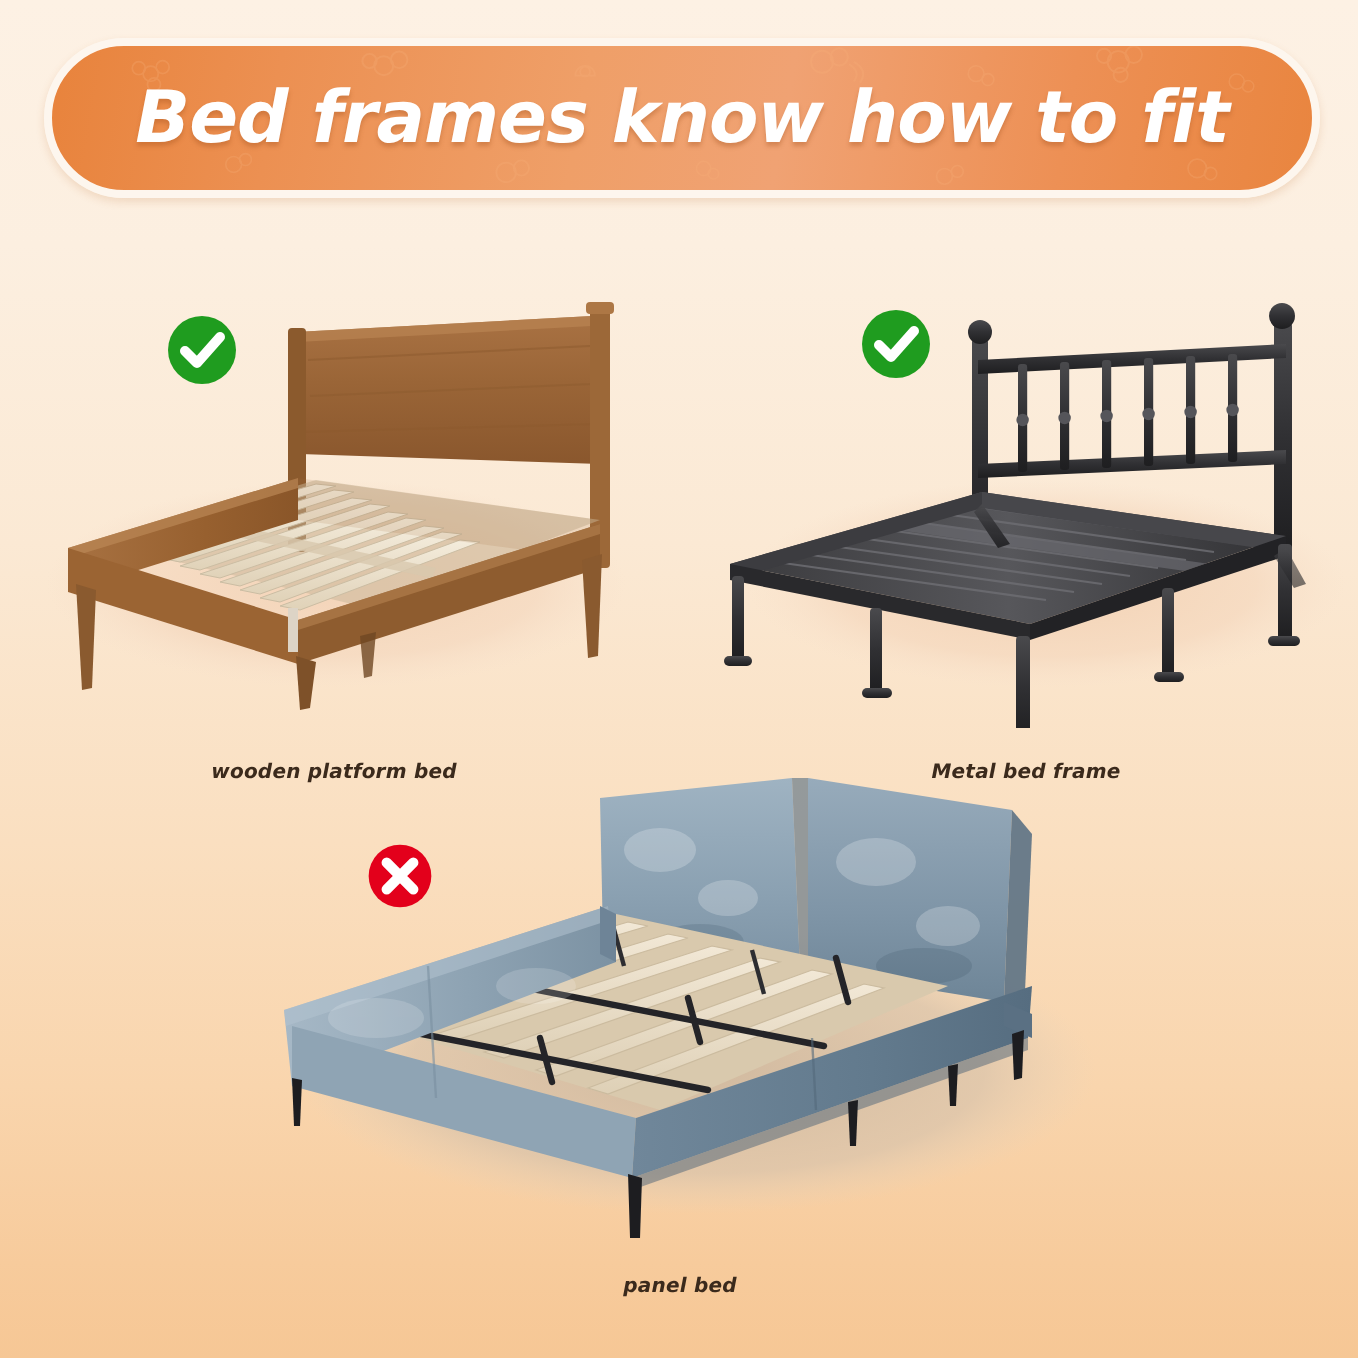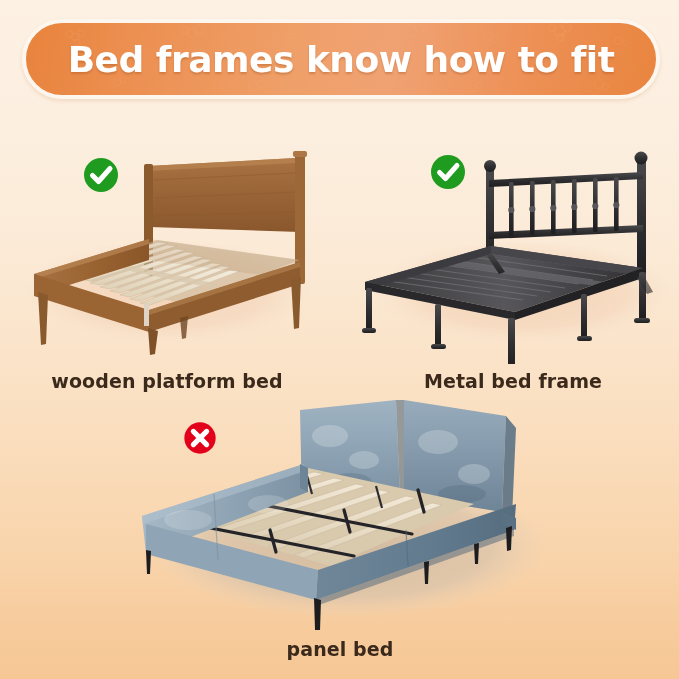--- a/index.html
+++ b/index.html
@@ -15,20 +15,21 @@
     overflow: hidden;
     font-family: "DejaVu Sans", "Liberation Sans", sans-serif;
     background: linear-gradient(180deg,
         #fdf1e4 0%,
         #fcefe0 18%,
         #fbe9d4 40%,
         #fadfc0 62%,
         #f9d5ad 80%,
         #f7cb9c 93%,
         #f6c795 100%);
+    font-style: italic;
   }
 
   
   .banner-wrap {
     position: absolute;
     left: 22px;
     top: 19px;
     width: 638px;
     height: 80px;
   }
@@ -65,38 +66,38 @@
     letter-spacing: -0.5px;
     text-shadow: 0 2px 2px rgba(160,80,30,0.35);
     white-space: nowrap;
     z-index: 3;
   }
 
   
   .bed-cell { position: absolute; }
   .bed-top-left  { left: 8px;   top: 132px; width: 318px; height: 262px; }
   .bed-top-right { left: 343px; top: 132px; width: 340px; height: 262px; }
-  .bed-bottom    { left: 118px; top: 394px; width: 444px; height: 268px; }
+  .bed-bottom    { left: 118px; top: 383px; width: 444px; height: 268px; }
 
   .bed-art {
     position: absolute;
     left: 0; top: 0;
     width: 100%;
     height: calc(100% - 30px);
   }
   .bed-art svg { width: 100%; height: 100%; display: block; }
 
   .bed-label {
     position: absolute;
     left: 0;
     bottom: 2px;
     width: 100%;
     text-align: center;
     color: #3b2a1c;
-    font-size: 19px;
+    font-size: 10px;
     font-weight: bold;
     letter-spacing: 0.1px;
   }
 
   
   .badge {
     position: absolute;
     width: 40px;
     height: 40px;
     border-radius: 50%;

